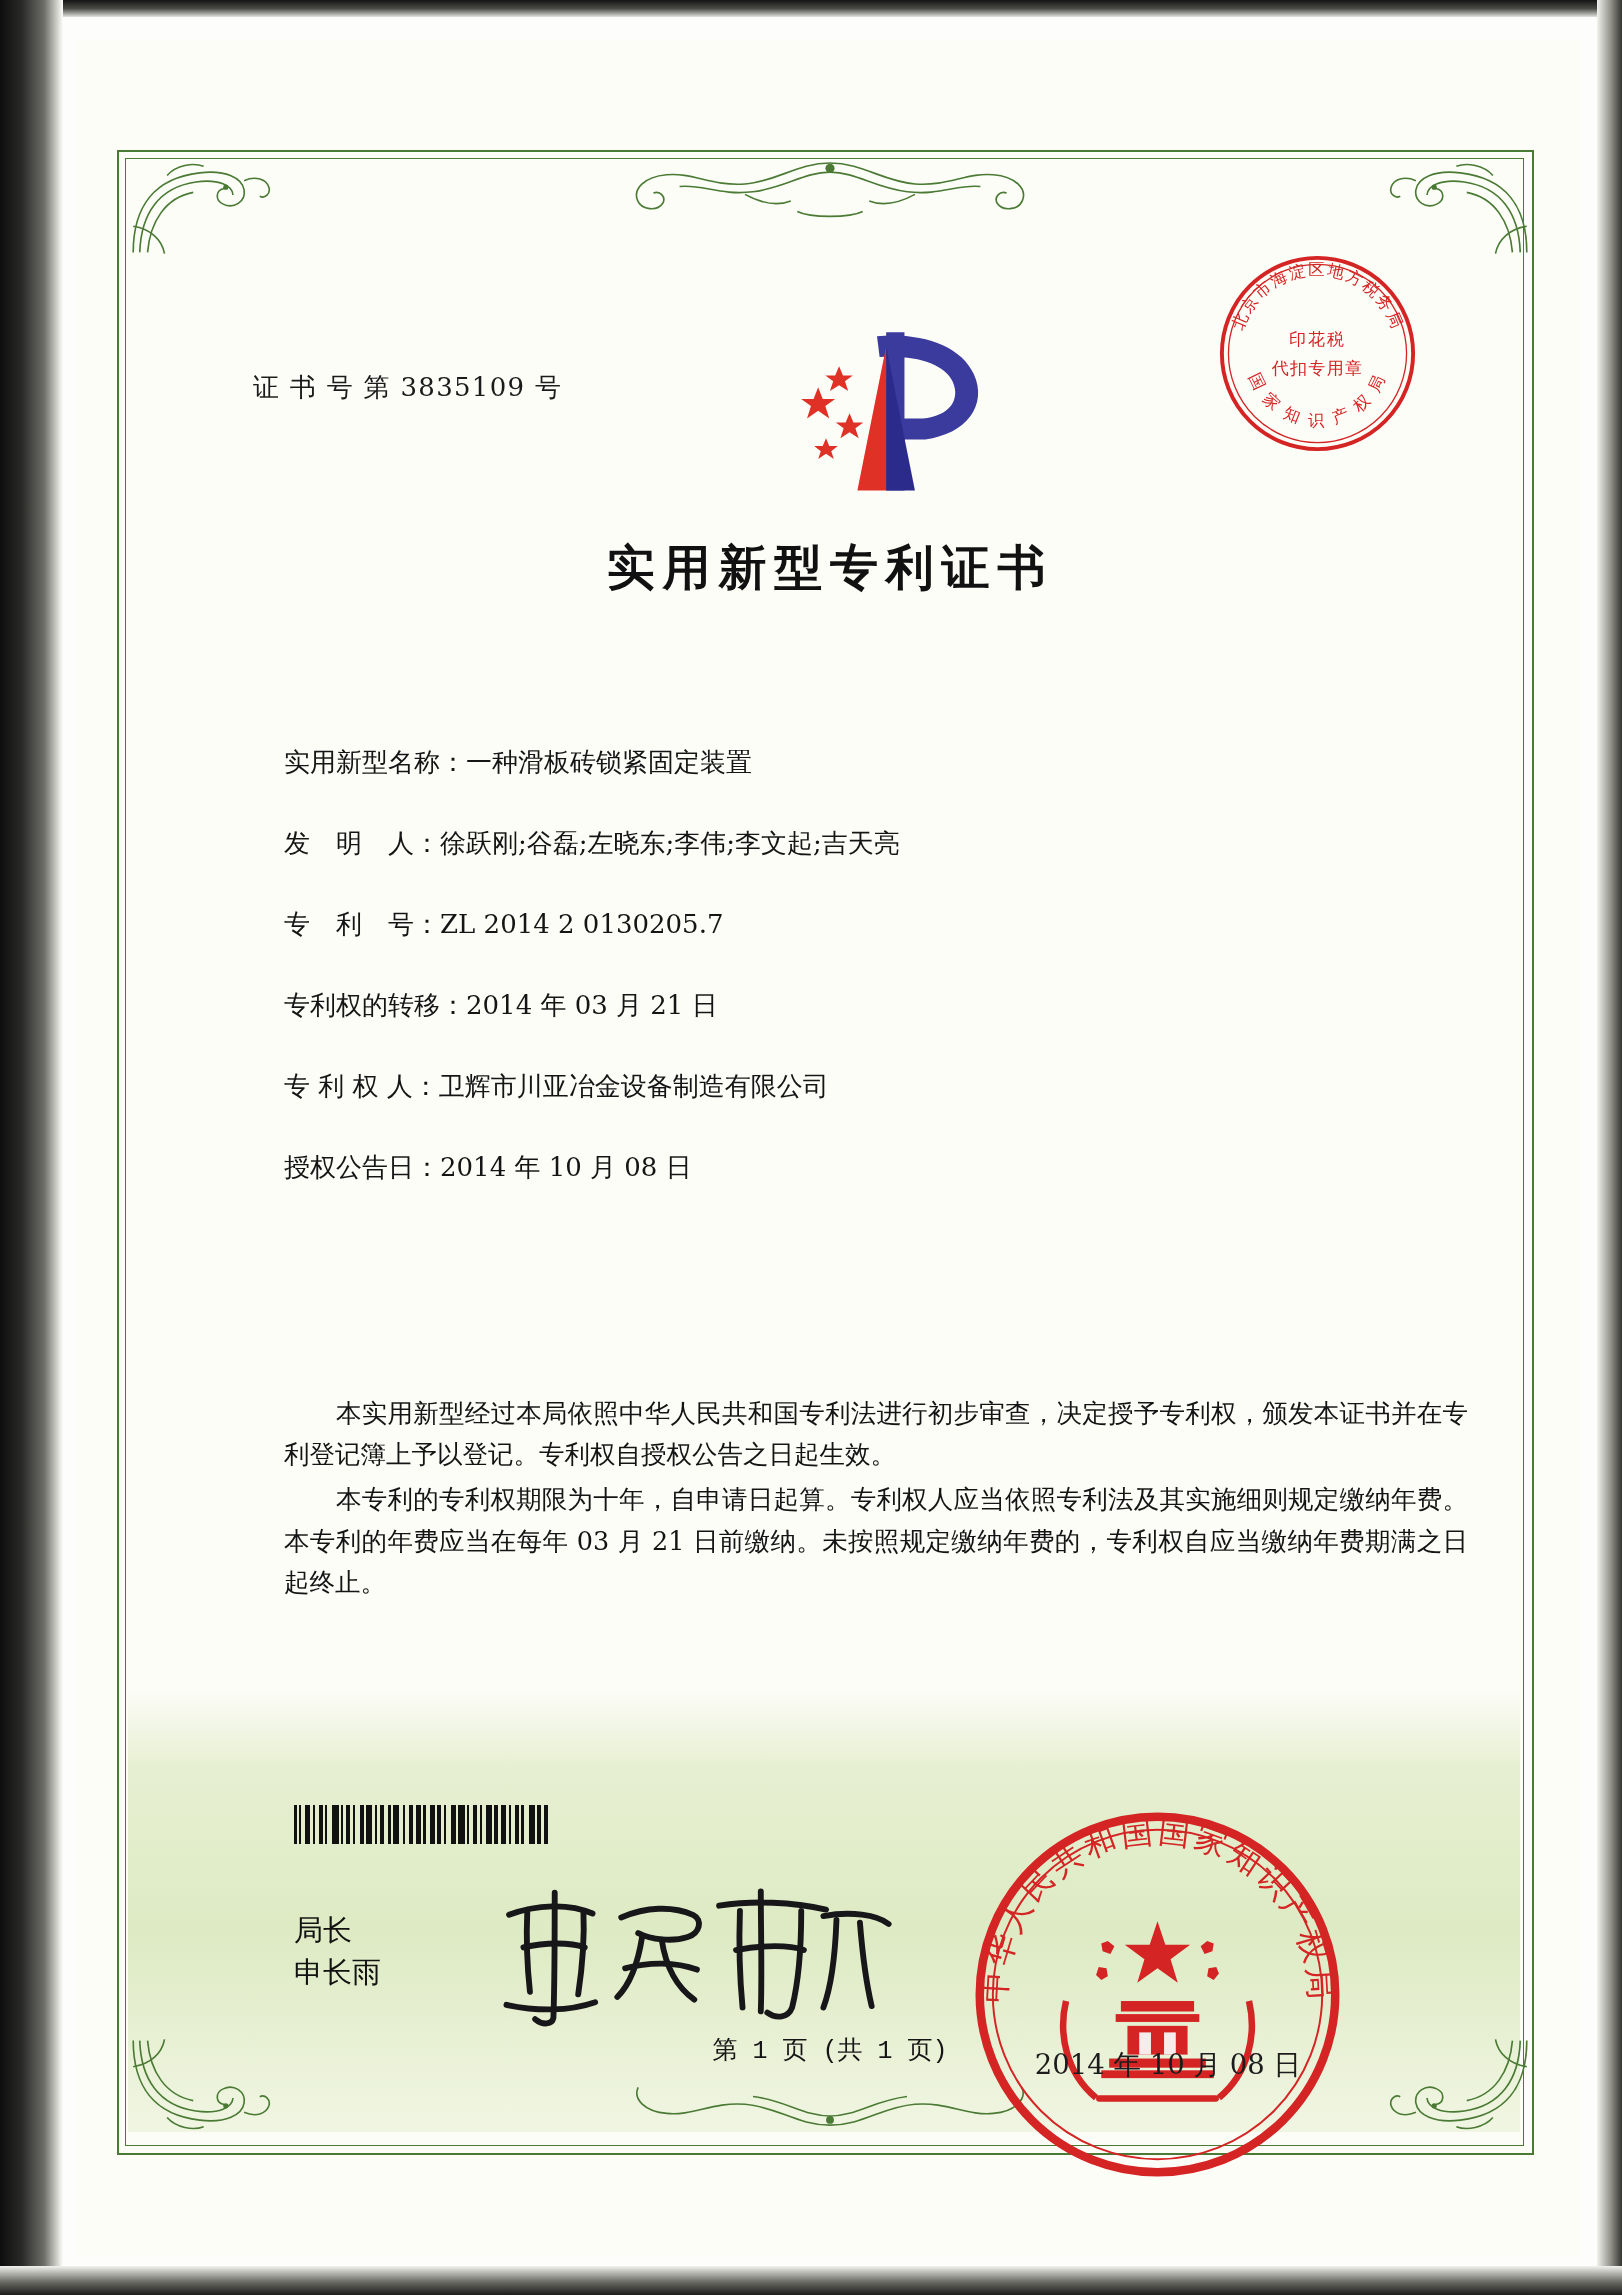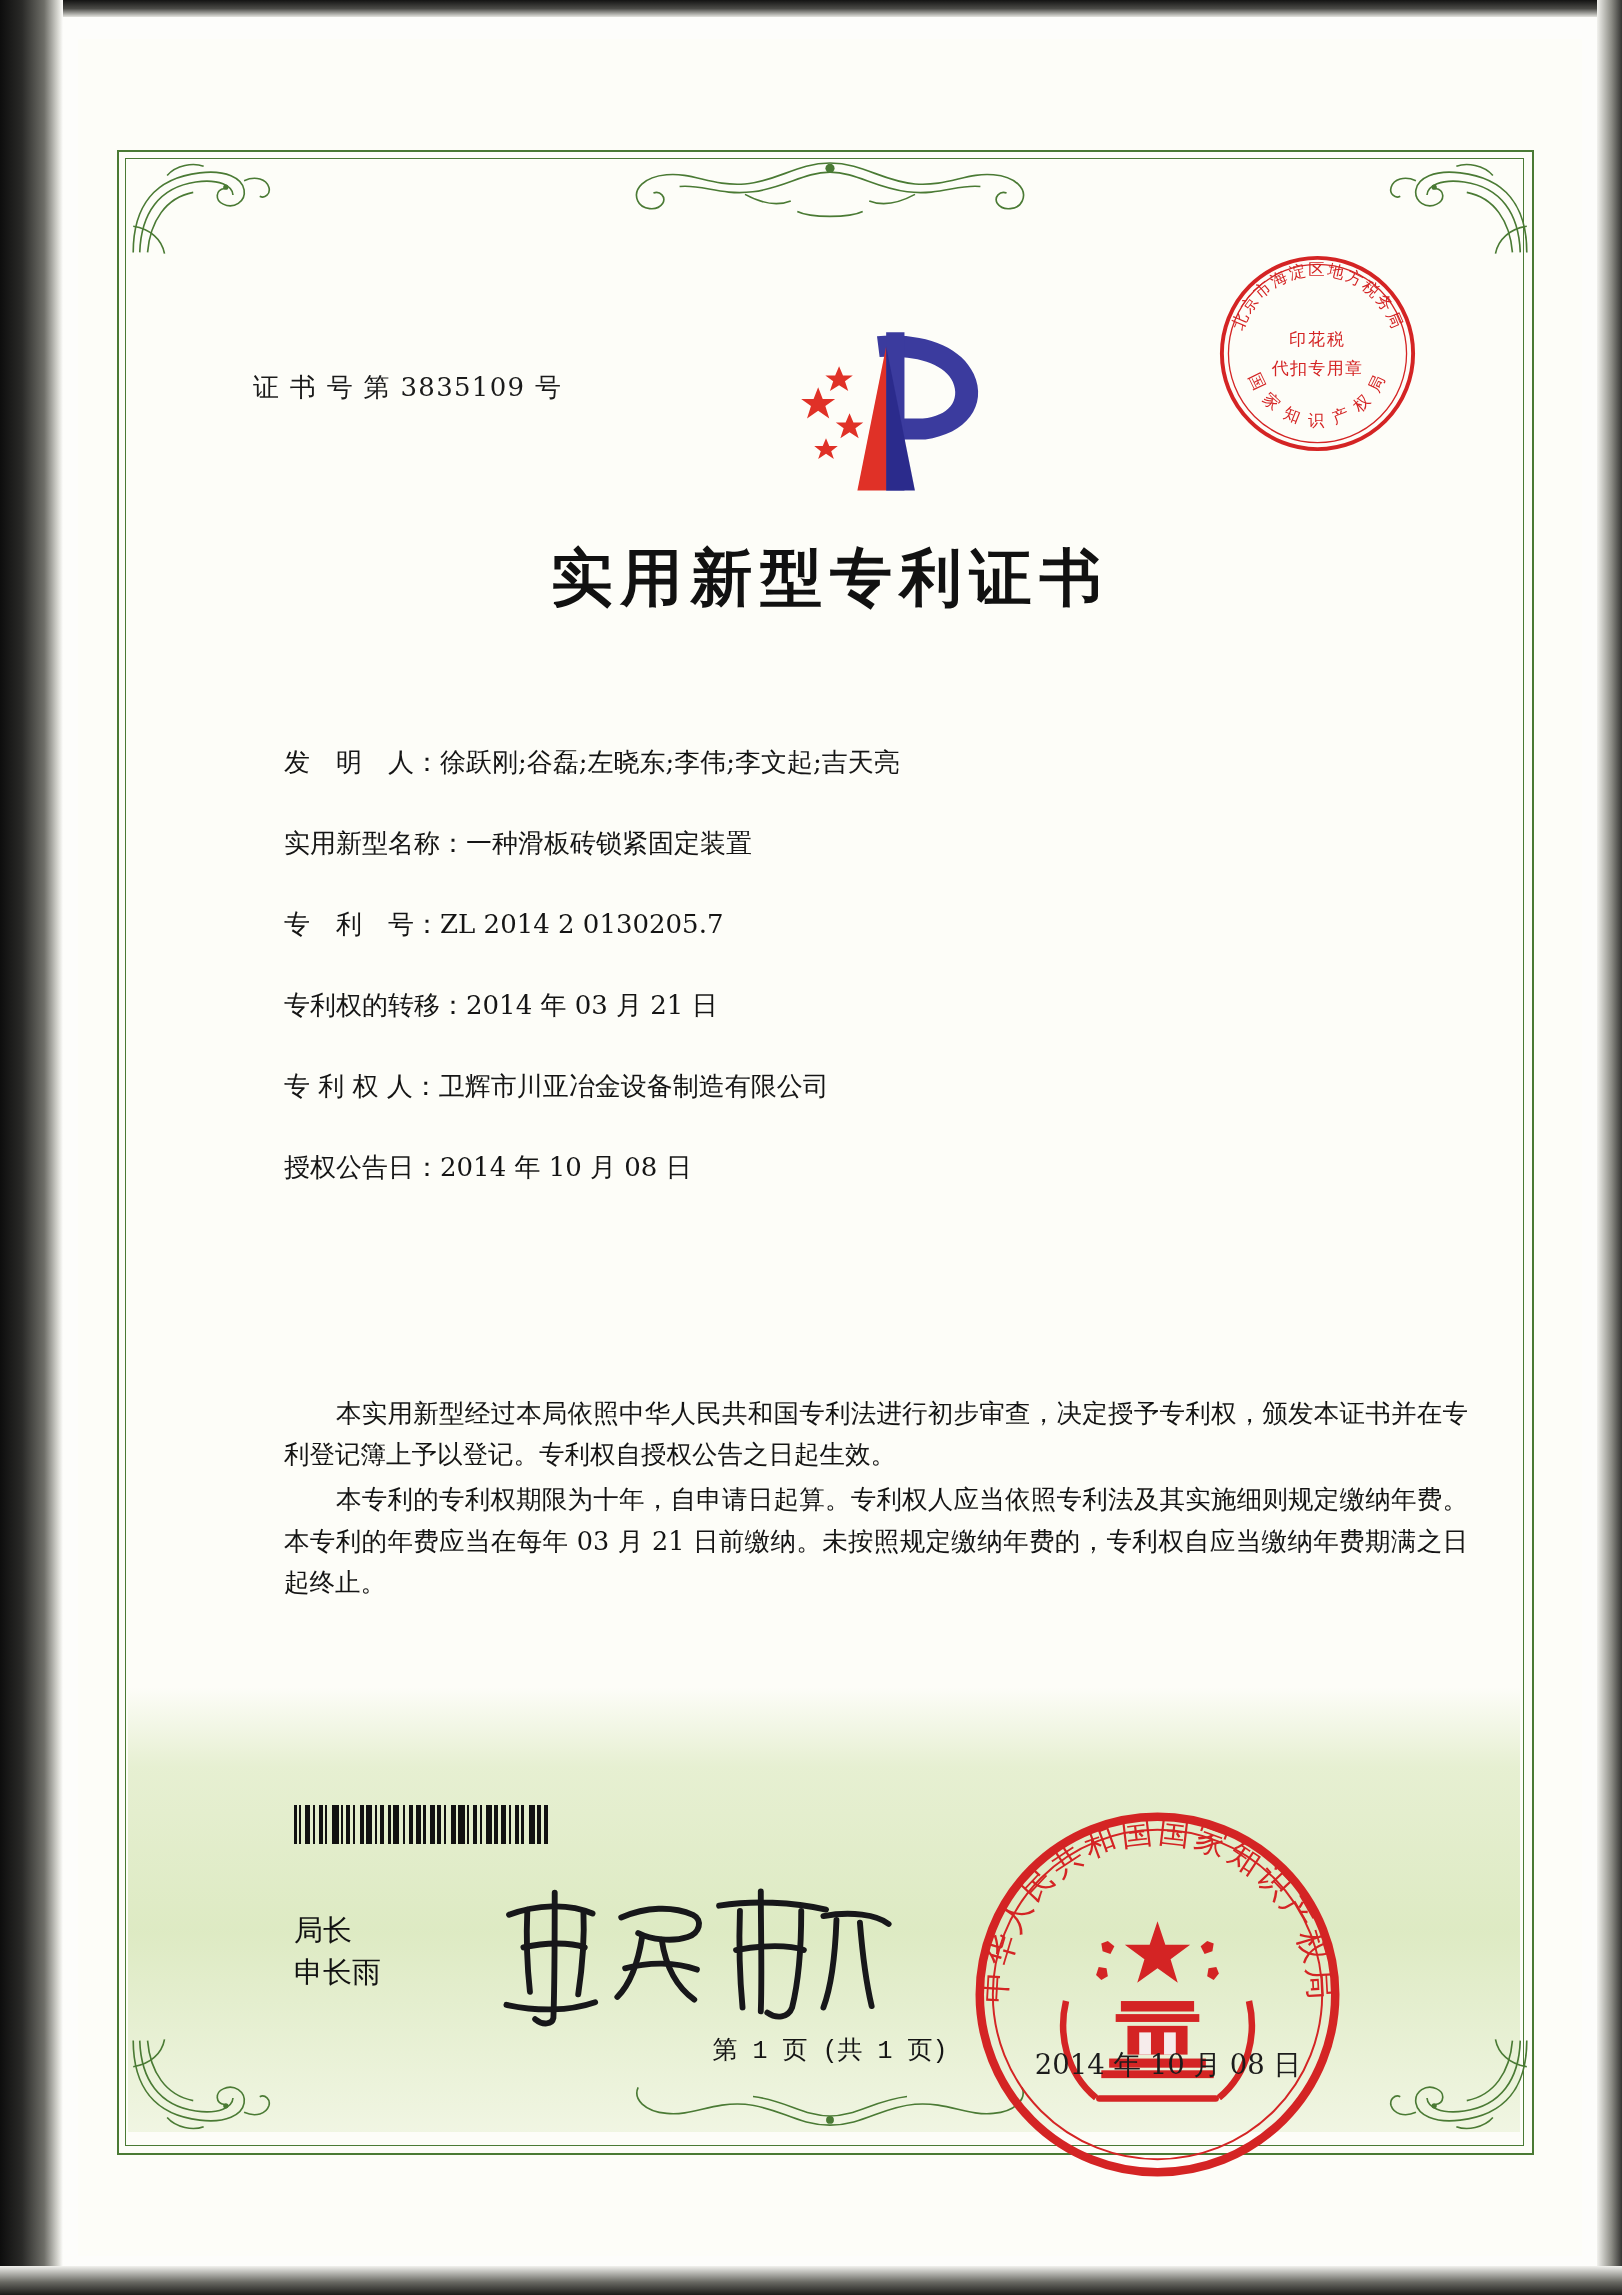--- a/index.html
+++ b/index.html
@@ -151,21 +151,21 @@
 
   
   .doc-title {
     position: absolute;
     left: 0;
     right: 0;
     top: 497px;
     text-align: center;
     font-family: "DejaVu Serif", "Liberation Serif", serif;
     font-weight: bold;
-    font-size: 62px;
+    font-size: 48px;
     letter-spacing: 7.8px;
     color: #111;
   }
 
   
   .fields {
     position: absolute;
     left: 206px;
     top: 706px;
     width: 1177px;
@@ -389,24 +389,24 @@
         </text>
         <text x="155" y="142" text-anchor="middle" font-family="DejaVu Serif, serif" font-size="26" fill="#d42424" letter-spacing="3">印花税</text>
         <text x="155" y="186" text-anchor="middle" font-family="DejaVu Serif, serif" font-size="26" fill="#d42424" letter-spacing="2">代扣专用章</text>
       </svg>
     </div>
 
     <div class="doc-title">实用新型专利证书</div>
 
     <div class="fields">
       <div class="field-row">
-        <span class="field-label">发　明　人：</span><span class="field-value">徐跃刚;谷磊;左晓东;李伟;李文起;吉天亮</span>
+        <span class="field-label">实用新型名称：</span><span class="field-value">一种滑板砖锁紧固定装置</span>
       </div>
       <div class="field-row">
-        <span class="field-label">实用新型名称：</span><span class="field-value">一种滑板砖锁紧固定装置</span>
+        <span class="field-label">发　明　人：</span><span class="field-value">徐跃刚;谷磊;左晓东;李伟;李文起;吉天亮</span>
       </div>
       <div class="field-row">
         <span class="field-label">专　利　号：</span><span class="field-value">ZL 2014 2 0130205.7</span>
       </div>
       <div class="field-row">
         <span class="field-label">专利权的转移：</span><span class="field-value">2014 年 03 月 21 日</span>
       </div>
       <div class="field-row">
         <span class="field-label">专 利 权 人：</span><span class="field-value">卫辉市川亚冶金设备制造有限公司</span>
       </div>

